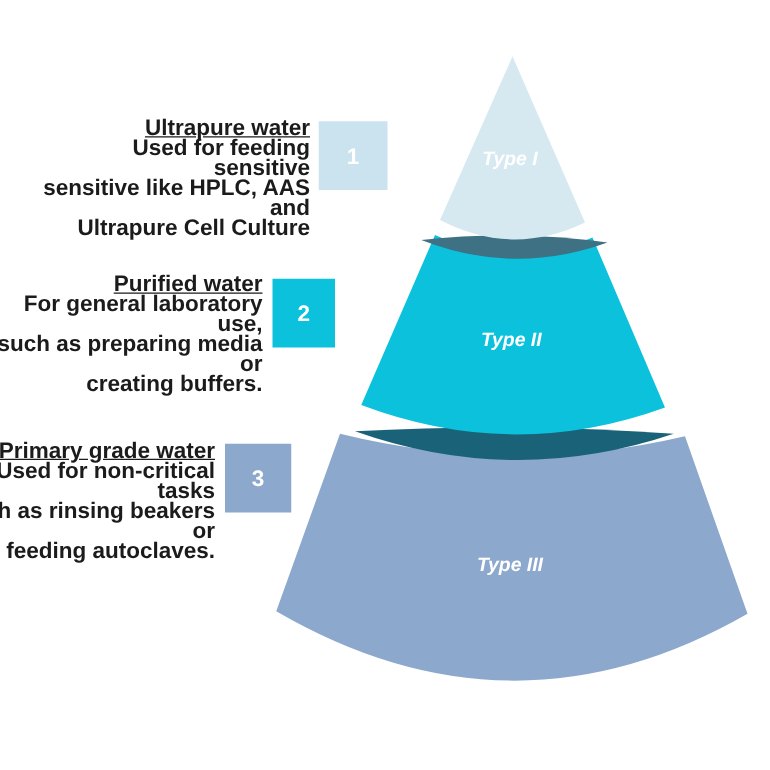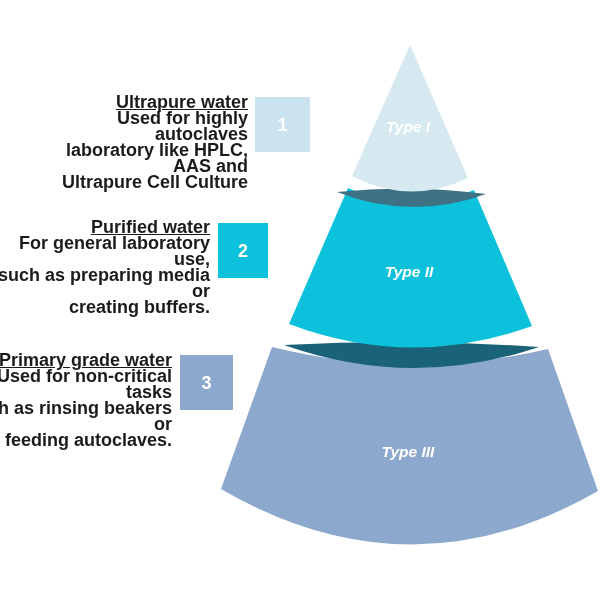--- a/index.html
+++ b/index.html
@@ -73,22 +73,22 @@
 
     <rect x="218" y="223" width="50" height="55" fill="#0bc1dc"></rect>
     <text class="badge-number" x="243" y="257" text-anchor="middle" fill="#ffffff">2</text>
 
     <rect x="180" y="355" width="53" height="55" fill="#8ca8cc"></rect>
     <text class="badge-number" x="206.5" y="389" text-anchor="middle" fill="#ffffff">3</text>
   </svg>
 
   <div class="note" id="note-1">
     <div class="note-heading">Ultrapure water</div>
-    <div>Used for highly autoclaves</div>
-    <div>laboratory like HPLC, AAS and</div>
+    <div>Used for feeding sensitive</div>
+    <div>sensitive like HPLC, AAS and</div>
     <div>Ultrapure Cell Culture</div>
   </div>
 
   <div class="note" id="note-2">
     <div class="note-heading">Purified water</div>
     <div>For general laboratory use,</div>
     <div>such as preparing media or</div>
     <div>creating buffers.</div>
   </div>
 

